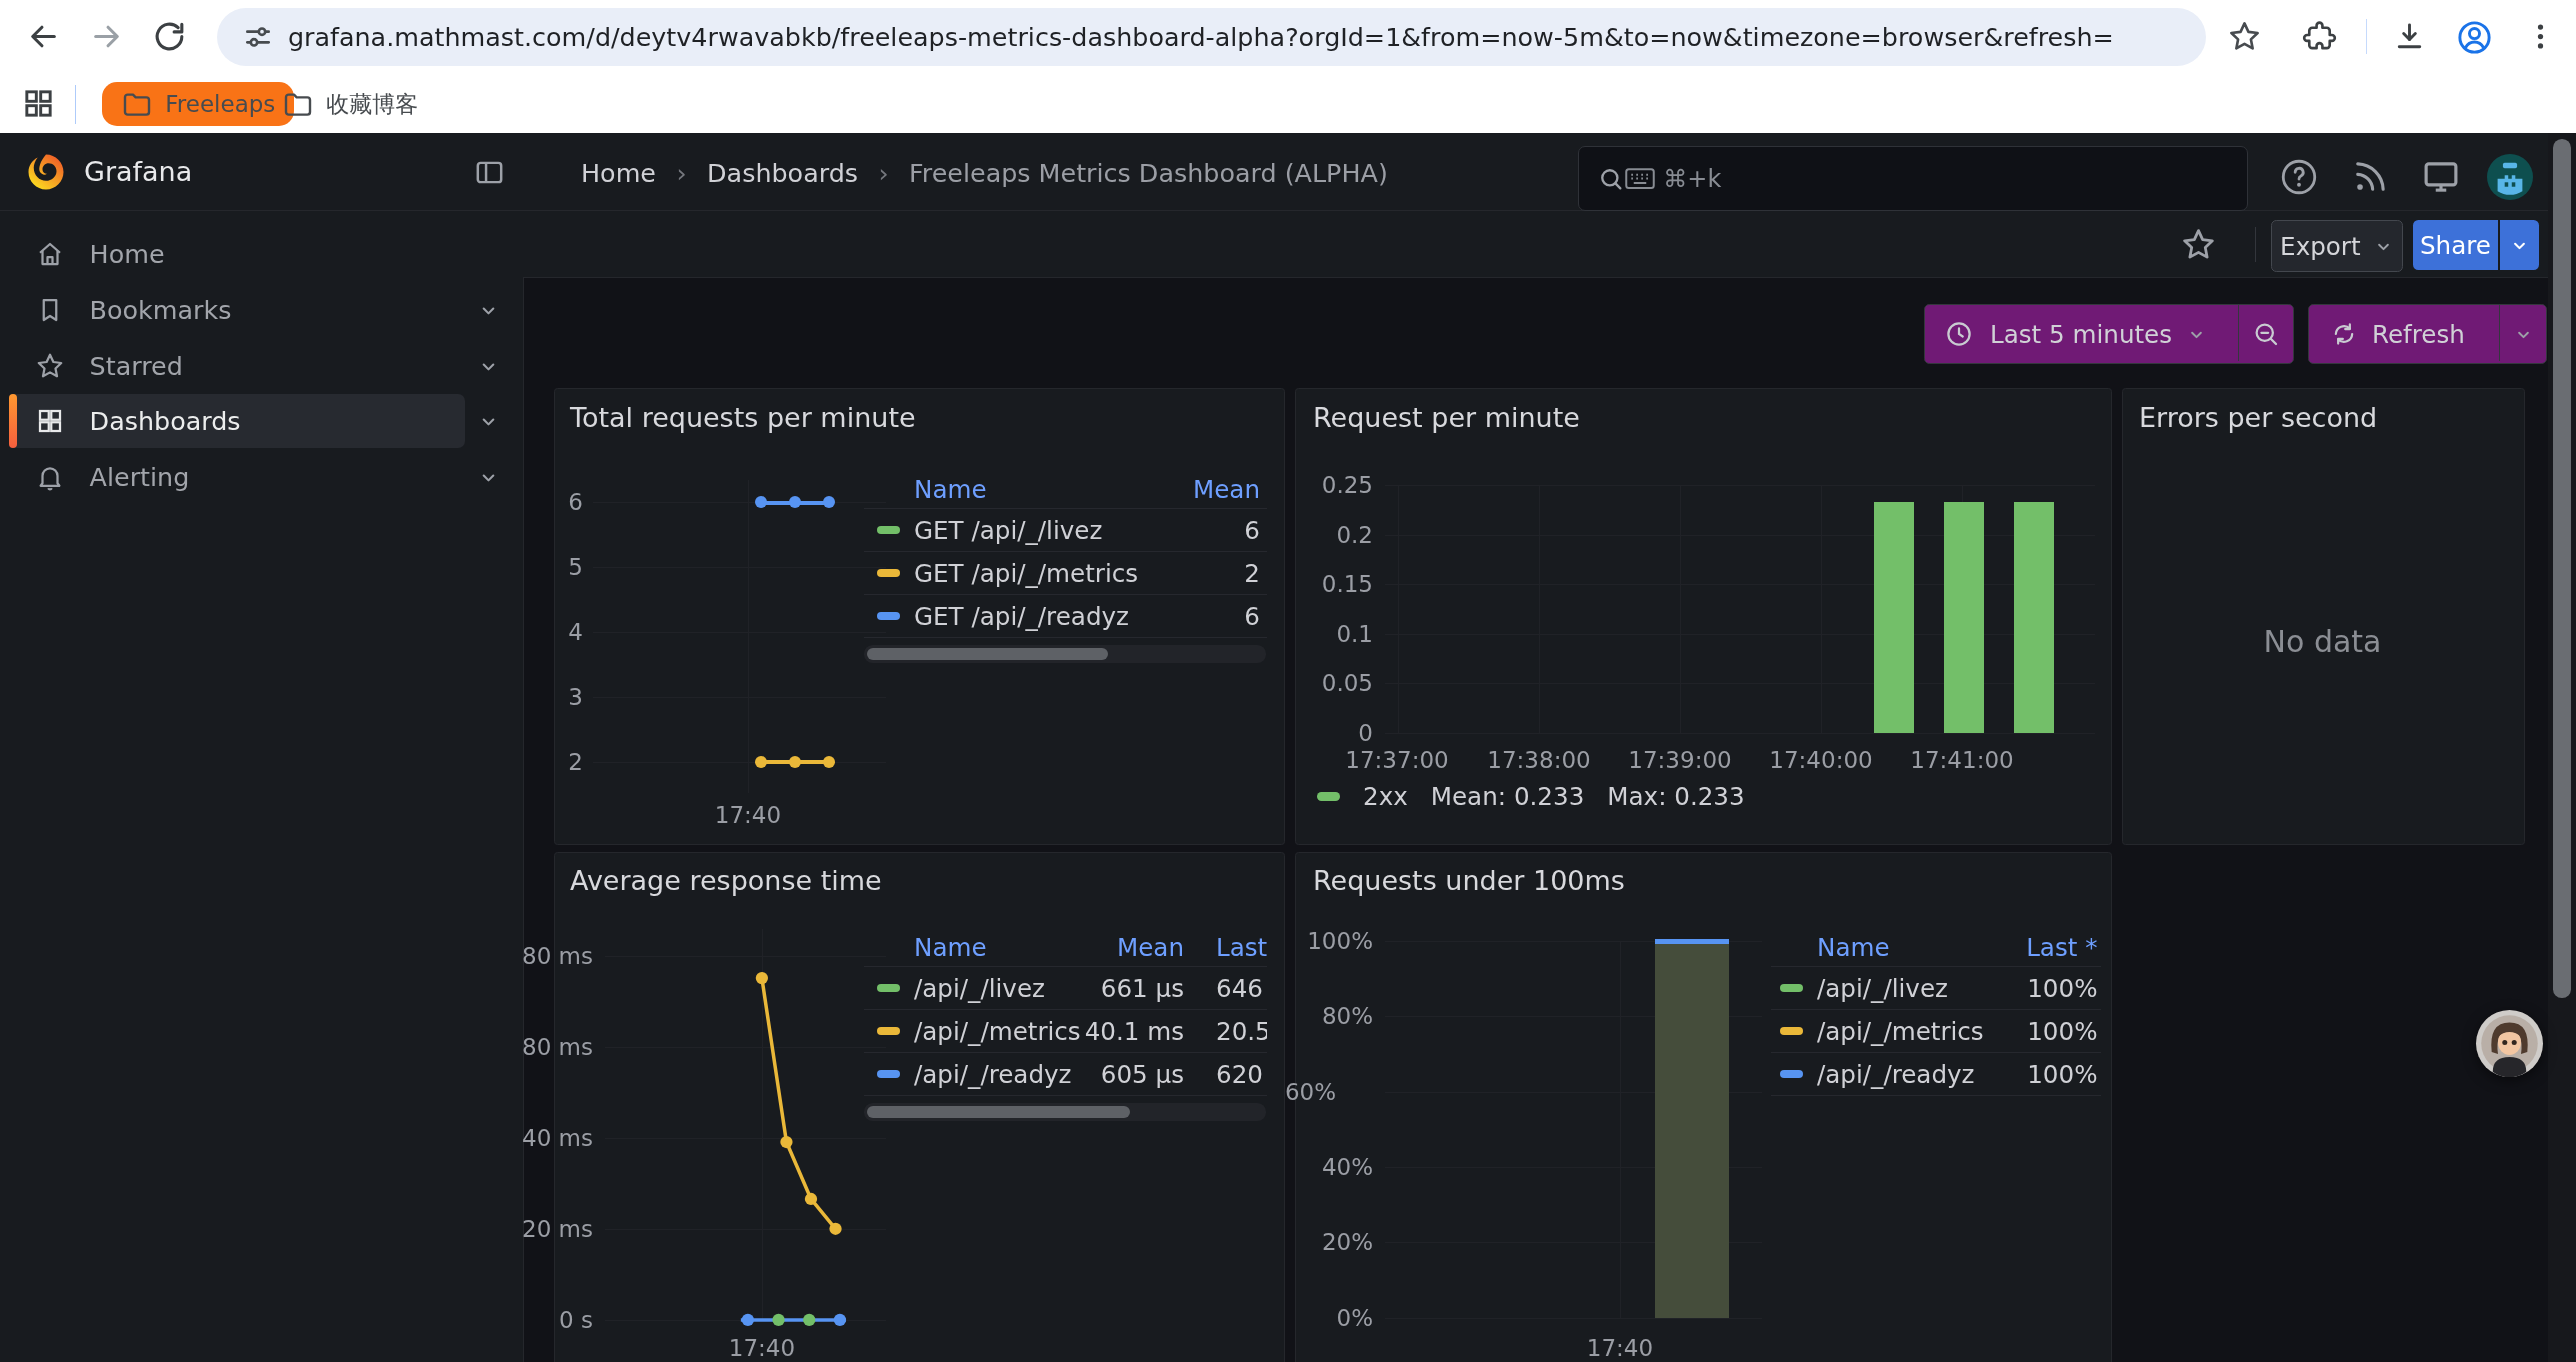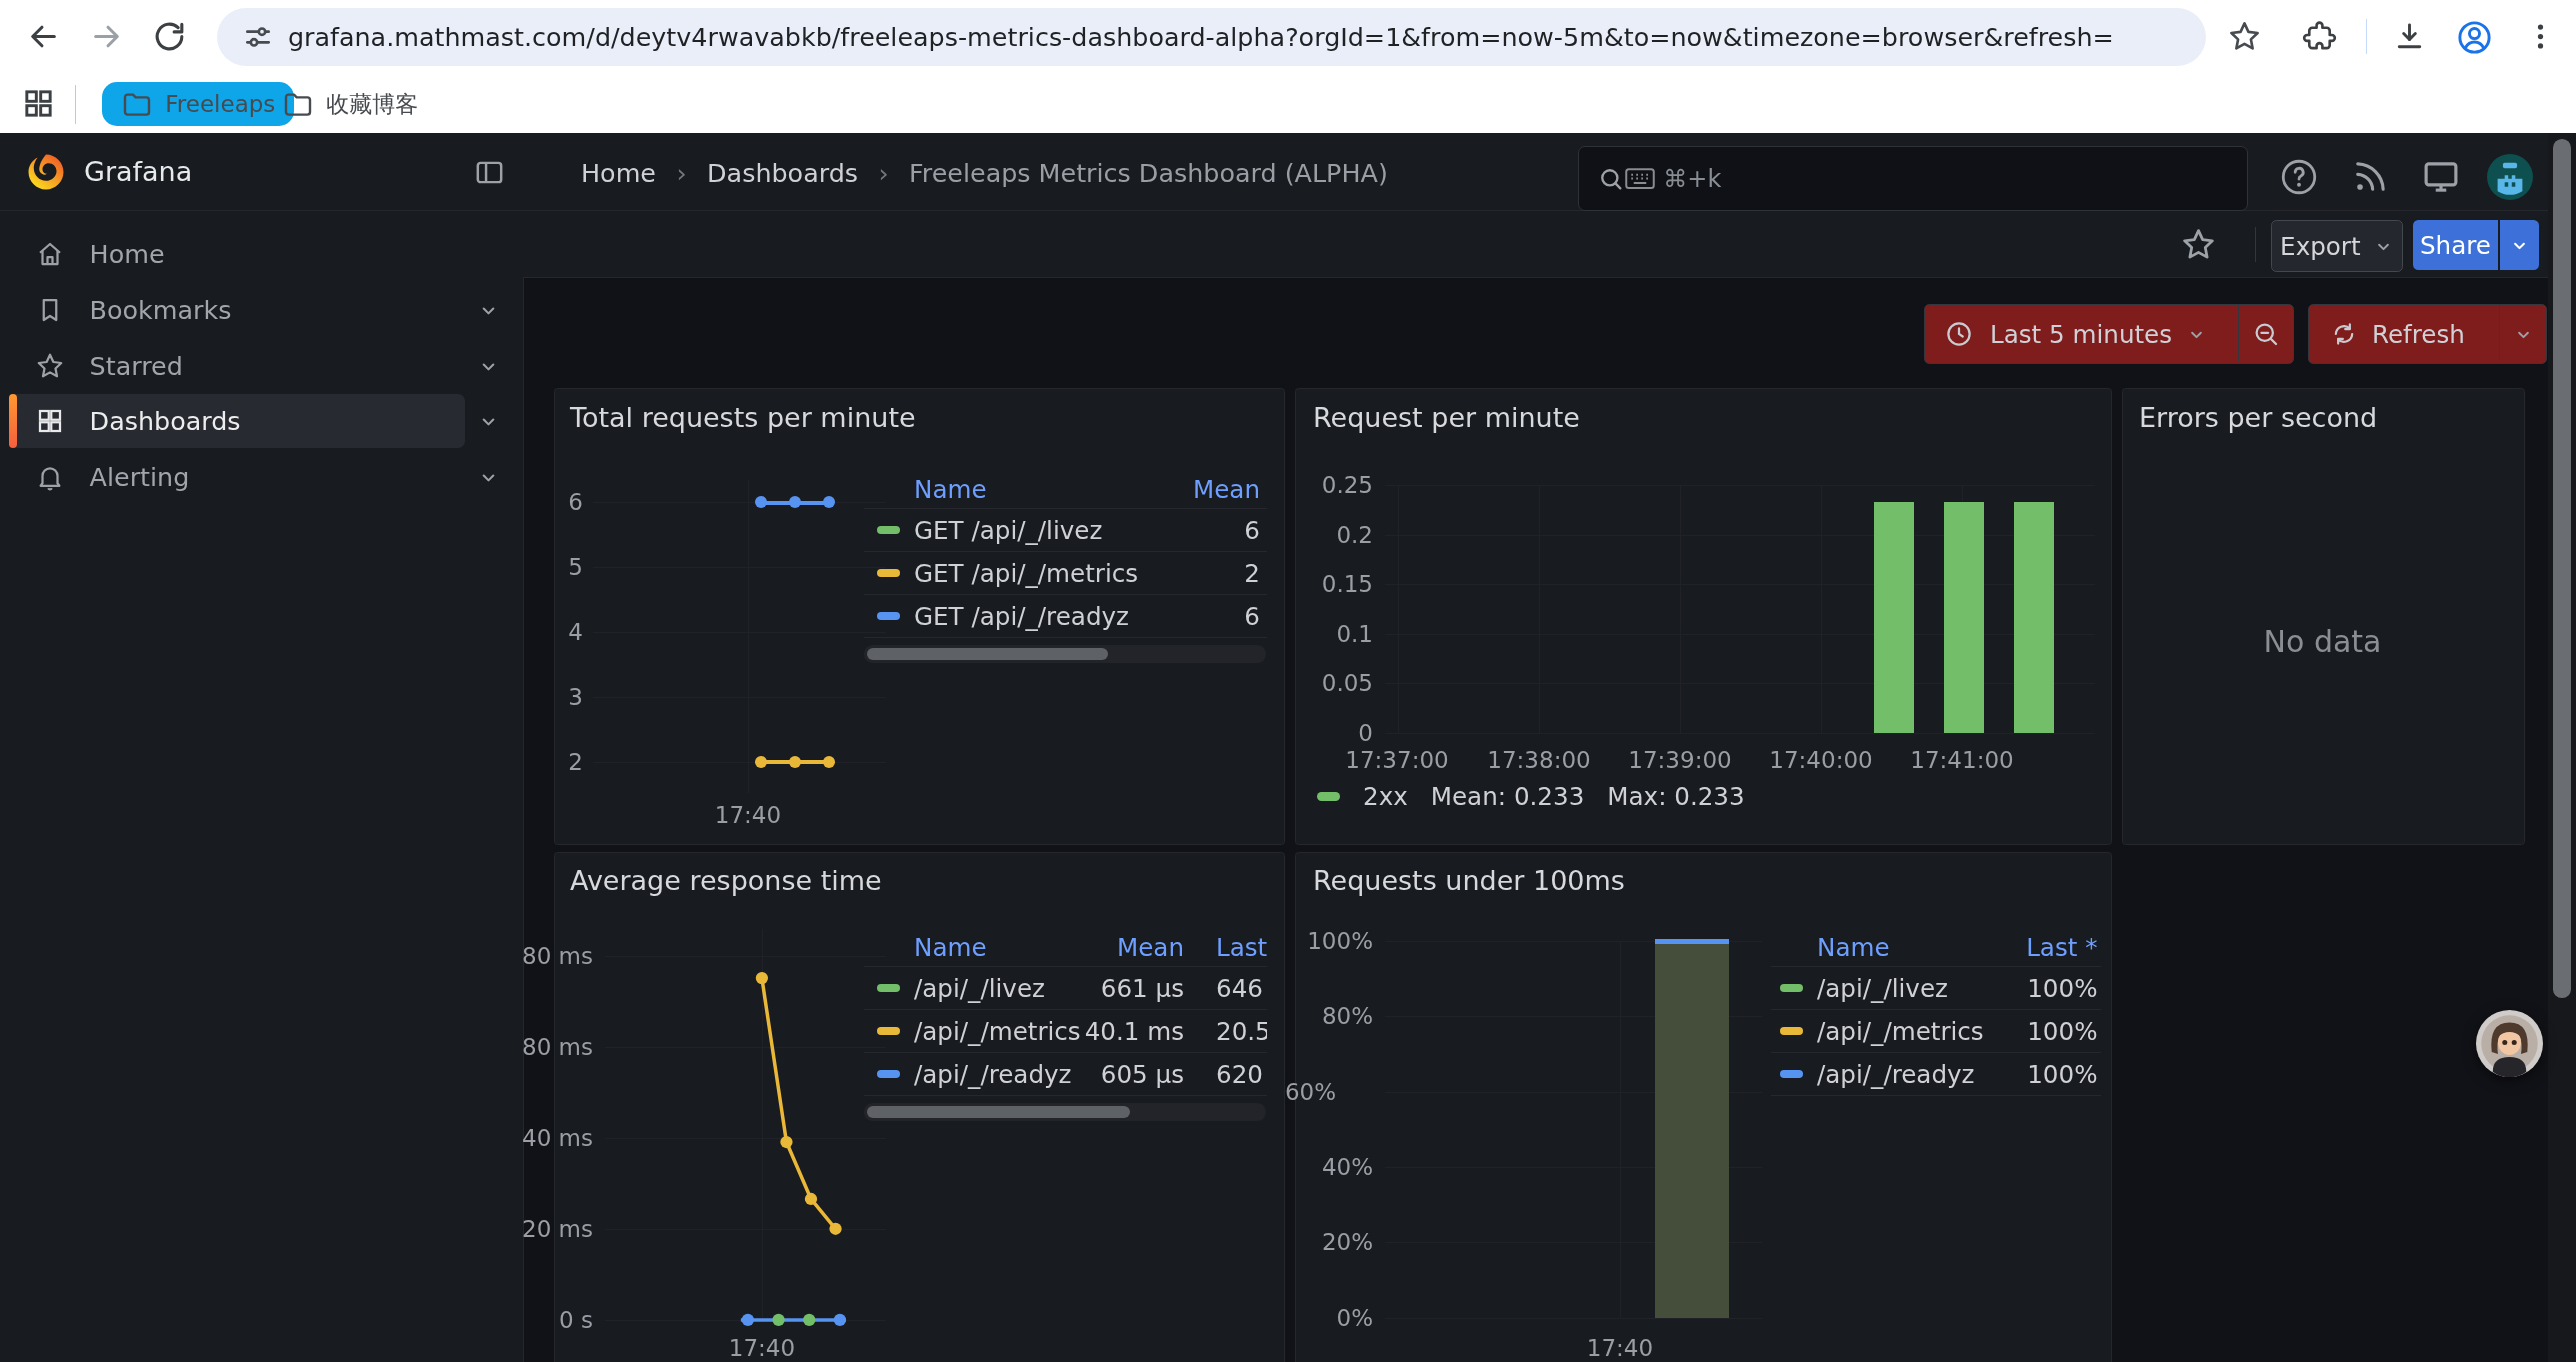--- a/index.html
+++ b/index.html
@@ -7,21 +7,21 @@
        font-family:"DejaVu Sans","Liberation Sans",sans-serif;-webkit-font-smoothing:antialiased}
   .abs{position:absolute}
   svg{display:block}
   
   .toolbar{left:0;top:0;width:2576px;height:74px;background:#ffffff}
   .bookbar{left:0;top:74px;width:2576px;height:60px;background:#ffffff}
   .cicon{color:#474b4f;display:flex;align-items:center;justify-content:center}
   .urlpill{left:217px;top:8px;width:1989px;height:58px;border-radius:29px;background:#e9eef8;display:flex;align-items:center}
   .urlinput{border:none;outline:none;background:transparent;font-family:inherit;font-size:25.4px;color:#1f2125;width:1824px;margin-left:12.3px}
   .bkitem{display:flex;align-items:center;gap:12.3px;font-size:23px;color:#474b4f}
-  .bkpill{background:#0ea5e9;border-radius:15px;padding:0 19px;height:44px}
+  .bkpill{background:#f97316;border-radius:15px;padding:0 19px;height:44px}
   
   .shell{left:0;top:133px;width:2576px;height:1229px;background:#111217}
   .leftnav{left:0;top:133px;width:523px;height:1229px;background:#181b1f;border-right:0.9px solid #25272c}
   .gf-header{left:523px;top:133px;width:2025px;height:77px;background:#181b1f;border-bottom:0.9px solid #25272c}
   .subheader{left:523px;top:211px;width:2025px;height:66px;background:#181b1f;border-bottom:0.9px solid #25272c}
   .brand{font-size:27px;font-weight:400;color:#e8e9eb}
   .navitem{left:0;width:523px;height:54px;display:flex;align-items:center;cursor:pointer}
   .navitem .nicon{width:30px;height:30px;margin-left:35px;color:#9da1a8}
   .navitem .nlabel{margin-left:24.6px;font-size:25.4px;color:#a2a5ab}
   .navitem .nchev{position:absolute;right:23px;color:#9da1a8}
@@ -29,21 +29,21 @@
   .nav-accent{position:absolute;left:8.8px;top:0;width:8px;height:54px;border-radius:4.4px;background:linear-gradient(180deg,#FF9830,#F55F3E)}
   .crumb{font-size:25.4px}
   .searchbox{left:1578px;top:146px;width:668px;height:63px;background:#0f1116;border:0.9px solid #2f3238;border-radius:7px;display:flex;align-items:center}
   .searchinput{border:none;outline:none;background:transparent;font-family:inherit;font-size:25.4px;color:#d0d1d6;flex:1;margin-left:14px}
   .searchinput::placeholder{color:#888c93}
   .hicon{color:#9da1a8}
   .divline{background:#33363c;width:0.9px}
   .btn{display:flex;align-items:center;justify-content:center;border-radius:5.3px;font-size:24.6px;cursor:pointer}
   .btn-sec{background:#24272d;border:0.9px solid #43474e;color:#d5d6da}
   .btn-blue{background:#3D71D9;color:#ffffff;font-weight:500}
-  .tbtn{background:#7f1d1d;border:0.9px solid #34373d;border-radius:5.3px;color:#d0d1d6;display:flex;}
+  .tbtn{background:#701a75;border:0.9px solid #34373d;border-radius:5.3px;color:#d0d1d6;display:flex;}
   
   .panel{position:absolute;background:#181b1f;border:0.9px solid #25272c;border-radius:3.5px}
   .ptitle{position:absolute;font-size:27px;font-weight:500;color:#d8d9dd;cursor:pointer}
   .ylab{position:absolute;font-size:23px;color:#9b9ea5;text-align:right;width:88px;line-height:28px}
   .xlab{position:absolute;font-size:23px;color:#9b9ea5;text-align:center;width:140px;line-height:28px}
   .hgrid{position:absolute;height:0.9px;background:#202227}
   .vgrid{position:absolute;width:0.9px;background:#202227}
   .pill{width:23px;height:8.8px;border-radius:4.4px;flex:none}
   .dot{position:absolute;width:12.3px;height:12.3px;border-radius:50%}
   .tbl{position:absolute;overflow:hidden}

